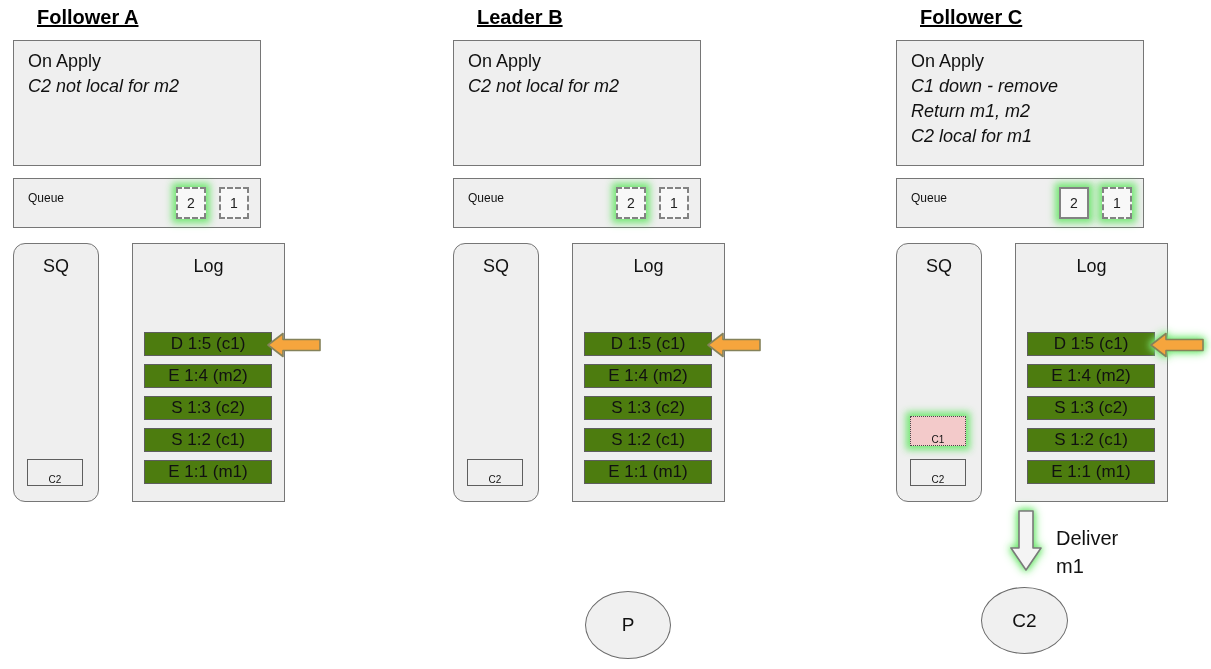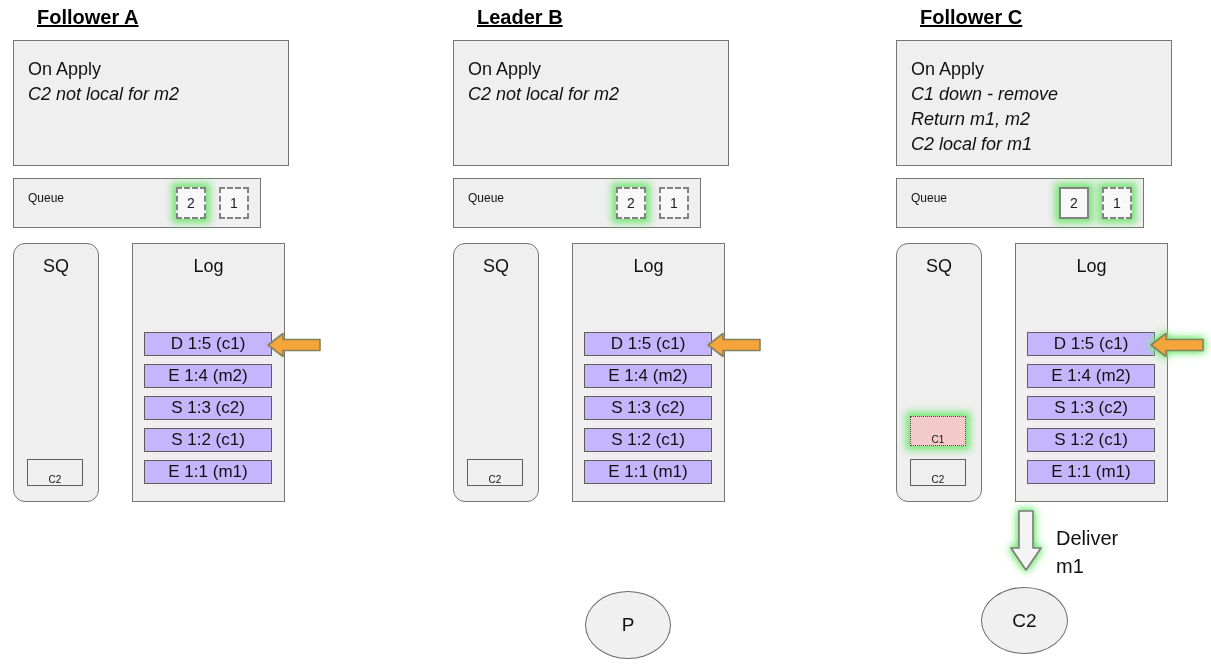--- a/index.html
+++ b/index.html
@@ -5,42 +5,42 @@
   * { margin:0; padding:0; box-sizing:border-box; }
   body { background:#ffffff; font-family:"Liberation Sans", sans-serif; color:#111; }
   #canvas { position:relative; width:1211px; height:669px; background:#ffffff; overflow:hidden; }
 
   .col { position:absolute; top:0; width:250px; height:669px; }
 
   .node-title { position:absolute; left:24px; top:6px; font-size:20px; font-weight:bold; color:#000; white-space:nowrap;text-decoration:underline; }
 
   .panel { position:absolute; background:#efefef; border:1.5px solid #767676; }
 
-  .on-apply { left:0; top:40px; width:276px; height:126px; padding:16px 0 0 14px; font-size:18px; line-height:25px; }
+  .on-apply { left:0; top:40px; width:248px; height:126px; padding:8px 0 0 14px; font-size:18px; line-height:25px; }
   .oa-heading { font-style:normal; }
   .oa-note { font-style:italic; }
 
   .queue { left:0; top:178px; width:248px; height:50px; }
   .queue-label { position:absolute; left:14px; top:12px; font-size:12px; }
   .qitem { position:absolute; top:8px; width:30px; height:32px; background:#f8f8f8;
            display:flex; align-items:center; justify-content:center; font-size:14px; color:#222; }
   .qitem.dashed { border:2px dashed #828282; }
   .qitem.solid  { border:2px solid #828282; }
   .glow { box-shadow:0 0 7px 4px rgba(105,229,105,0.9); }
 
   .sq { left:0; top:243px; width:86px; height:259px;border-radius:12px; }
   .log { left:97px; top:243px; width:153px; height:259px;margin-left:22px; }
   .panel-title { position:absolute; top:12px; left:0; width:100%; text-align:center; font-size:18px; }
 
   .sq-item { position:absolute; left:13px; width:56px; height:27px; background:#efefef; border:1.5px solid #5e5e5e;
              display:flex; align-items:flex-end; justify-content:center; font-size:10px; }
   .sq-item.removed { background:#f3caca; border:1.6px dotted #4a4a4a; height:30px;
                      box-shadow:0 0 7px 4px rgba(105,229,105,0.9); }
 
-  .log-entry { position:absolute; left:11px; width:128px; height:24px; background:#c4b5fd; border:1.5px solid #5e5e5e;
+  .log-entry { position:absolute; left:11px; width:128px; height:24px; background:#4d7c0f; border:1.5px solid #5e5e5e;
                display:flex; align-items:center; justify-content:center; font-size:17px; }
 
   .apply-arrow { position:absolute; left:254px; top:332px; }
   .arrow-glow  { filter: drop-shadow(0 0 3px #6ee66e) drop-shadow(0 0 4px #8aef8a); }
 
   .client { position:absolute; background:#f0f0f0; border:1.5px solid #6b6b6b; border-radius:50%;
             display:flex; align-items:center; justify-content:center; font-size:19px; }
   .client-p  { left:132px; top:591px; width:86px; height:68px; }
   .client-c2 { left:85px;  top:587px; width:87px; height:67px; }
 

